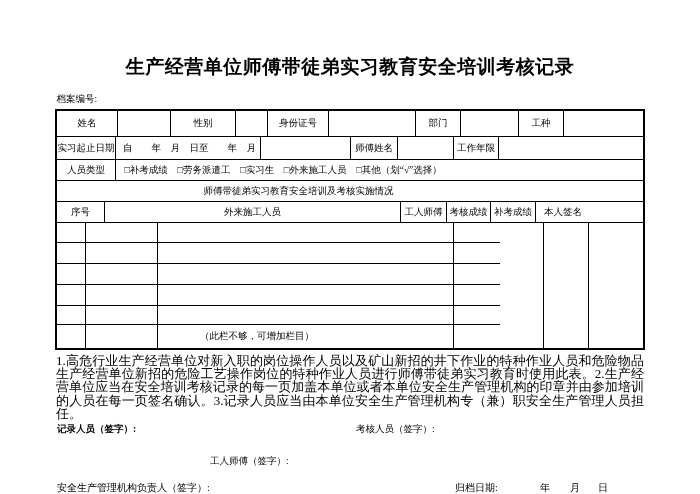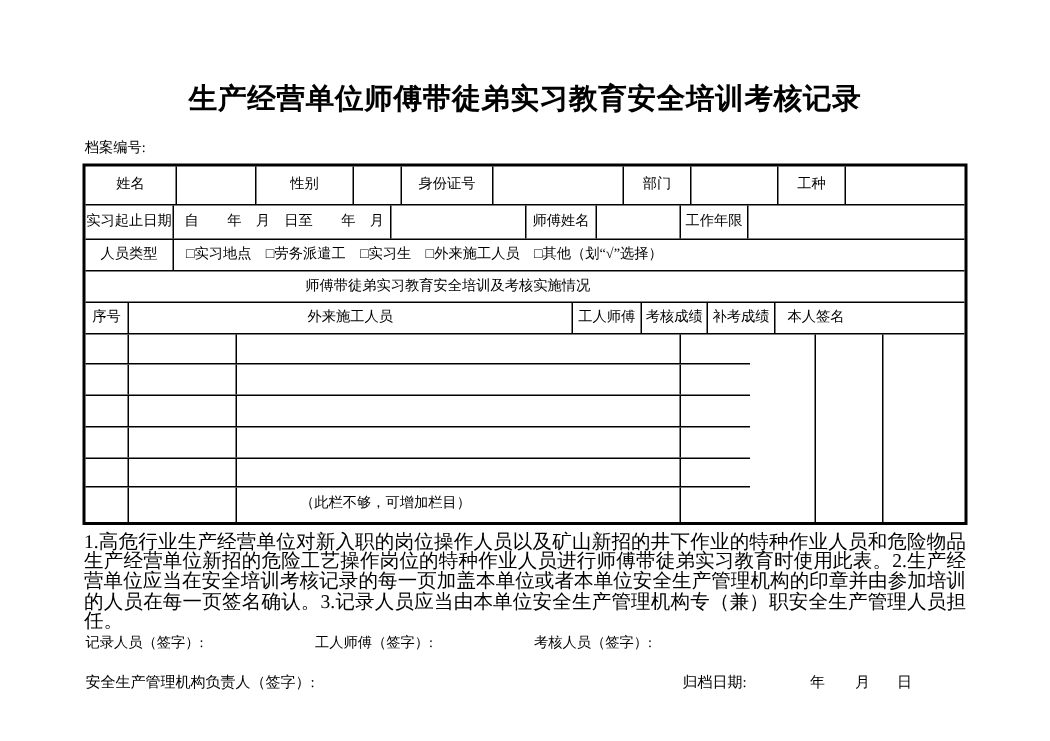--- a/index.html
+++ b/index.html
@@ -67,22 +67,22 @@
     font-size:13px;
     line-height:13.2px;
     text-align:justify;
   }
   .sig-row{
     margin:3px 0 0 57px;
     display:flex;
     font-size:9.5px;
     line-height:12px;
   }
-  .sig-row .s1{ width:153px; }
-  .sig-row .s2{ width:146px; }
+  .sig-row .s1{ width:153px;font-weight:bold; }
+  .sig-row .s2{ width:146px;margin-top:32px; }
   .manager-row{
     position:relative;
     height:14px;
     margin-top:15px;
     font-size:10px;
     line-height:12px;
   }
   .abs{ position:absolute; top:0; }
 </style>
 </head>
@@ -116,29 +116,29 @@
       <div class="cell left" style="width:145px;padding-left:7px">自　　年　月　日至　　年　月　日</div>
       <div class="cell" style="width:90px"></div>
       <div class="cell" style="width:47px">师傅姓名</div>
       <div class="cell" style="width:56px"></div>
       <div class="cell" style="width:45px">工作年限</div>
       <div class="cell" style="width:79px"></div>
     </div>
 
     <div class="row h20">
       <div class="cell" style="width:59px">人员类型</div>
-      <div class="cell left" style="width:527px;padding-left:8px">□实习地点　□劳务派遣工　□实习生　□外来施工人员　□其他（划“√”选择）</div>
+      <div class="cell left" style="width:527px;padding-left:8px">□补考成绩　□劳务派遣工　□实习生　□外来施工人员　□其他（划“√”选择）</div>
     </div>
 
     <div class="row h20">
       <div class="cell" style="width:483px">师傅带徒弟实习教育安全培训及考核实施情况</div>
     </div>
 
     <div class="row h20">
-      <div class="cell" style="width:29px">序号</div>
+      <div class="cell" style="width:48px">序号</div>
       <div class="cell" style="width:296px">外来施工人员</div>
       <div class="cell" style="width:46px">工人师傅</div>
       <div class="cell" style="width:44px">考核成绩</div>
       <div class="cell" style="width:45px">补考成绩</div>
       <div class="cell" style="width:54px">本人签名</div>
     </div>
 
     <div class="row body-wrap">
       <div class="body-left">
         <div class="brow bh20">

